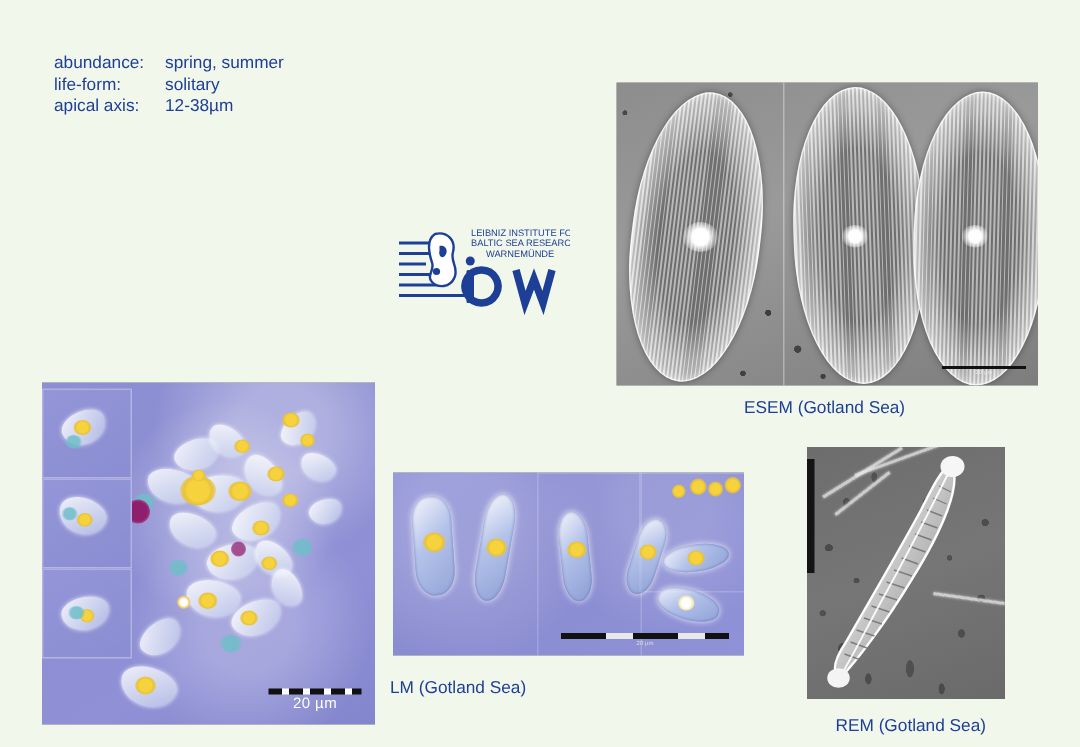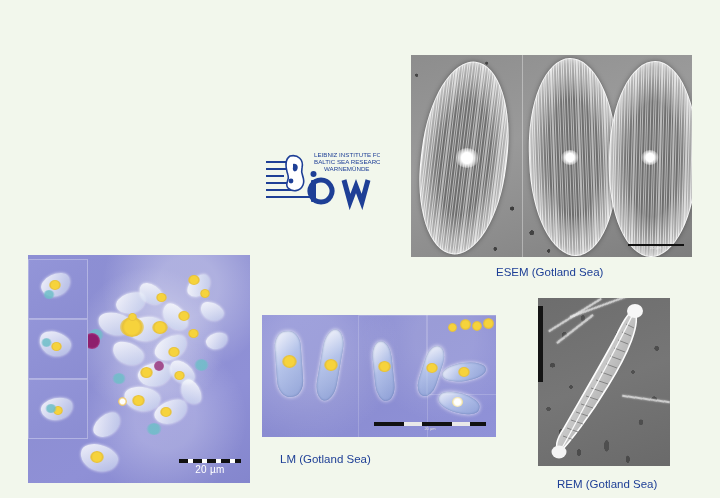--- a/index.html
+++ b/index.html
@@ -142,30 +142,44 @@
       radial-gradient(ellipse at 44% 62%, #4f4f4f 0 2.0px, transparent 2.3px),
       linear-gradient(160deg,#6d6d6d,#767676 50%,#6a6a6a);}
   .rem-valve{position:absolute;left:12px;top:4px;width:96px;height:158px;}
   .rem-frag{position:absolute;background:rgba(235,235,235,.75);height:2px;
     box-shadow:0 0 2px rgba(255,255,255,.6);}
   .rem-left-strip{position:absolute;left:0;top:8px;width:5px;height:76px;
     background:#141414;}
 
   
   #cap-esem{left:496px;top:266px;}
-  #cap-lm{left:280px;top:453px;}
+  #cap-lm{left:260px;top:453px;}
   #cap-rem{left:557px;top:478px;}
 </style>
 </head>
 <body>
 
 <div class="slide">
 
   <div class="hdr-group">
 
+    <div class="facts">
+      <div class="facts-row">
+        <span class="facts-key">abundance:</span>
+        <span class="facts-val">spring, summer</span>
+      </div>
+      <div class="facts-row">
+        <span class="facts-key">life-form:</span>
+        <span class="facts-val">solitary</span>
+      </div>
+      <div class="facts-row">
+        <span class="facts-key">apical axis:</span>
+        <span class="facts-val">12-38µm</span>
+      </div>
+    </div>
   </div>
 
   <div class="logo">
     <svg width="116" height="62" viewBox="0 0 116 62">
       <g stroke="#1e3f96" stroke-width="2" fill="none">
         <line x1="2" y1="14" x2="22" y2="14"></line>
         <line x1="2" y1="21" x2="24" y2="21"></line>
         <line x1="2" y1="28" x2="20" y2="28"></line>
         <line x1="2" y1="35" x2="26" y2="35"></line>
         <line x1="2" y1="42" x2="30" y2="42"></line>

